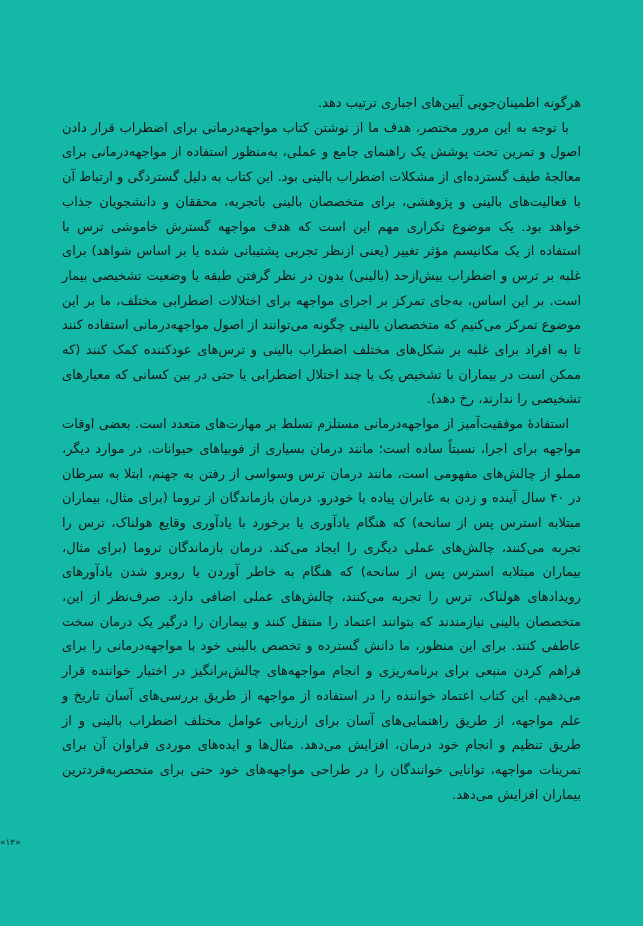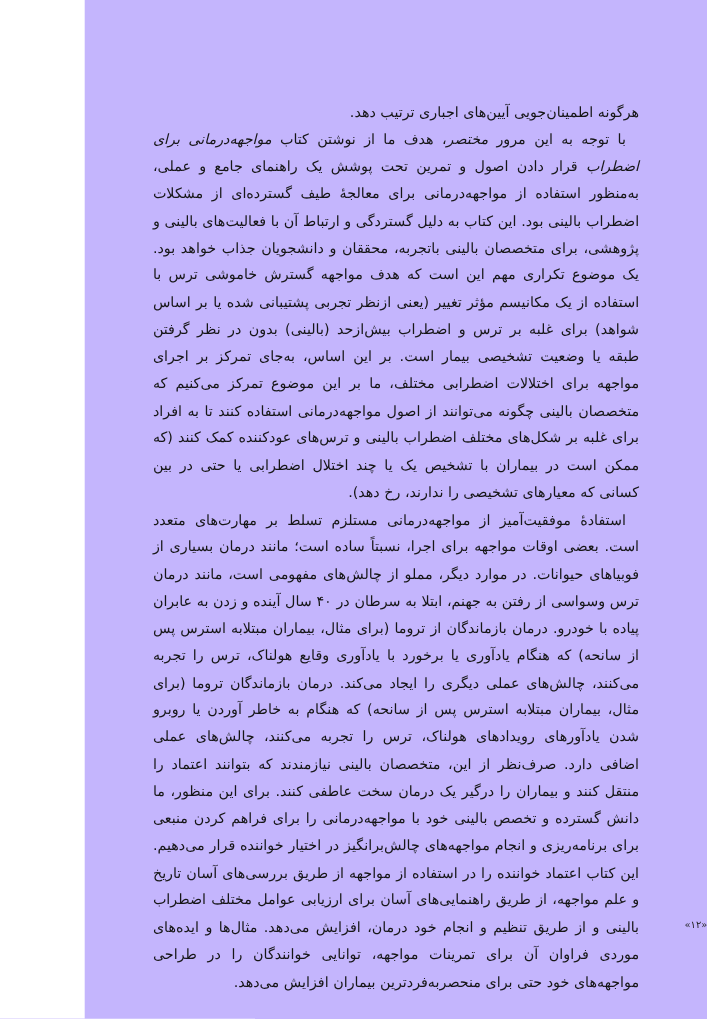--- a/index.html
+++ b/index.html
@@ -7,23 +7,23 @@
     padding: 0;
   }
   body {
     width: 643px;
     height: 926px;
     background: #ffffff;
     overflow: hidden;
   }
   .page {
     position: relative;
-    width: 566px;
+    width: 643px;
     height: 926px;
-    background: #c4b5fd;
+    background: #14b8a6;
   }
   .text-block {
     position: absolute;
     top: 91px;
     right: 62px;
     left: 62px;
     direction: rtl;
     unicode-bidi: embed;
     text-align: justify;
     font-family: "DejaVu Sans", sans-serif;
@@ -33,28 +33,27 @@
     letter-spacing: 0;
   }
   .text-block p {
     margin: 0;
     padding: 0;
   }
   .text-block p.indent {
     text-indent: 12px;
   }
   .text-block span.italic {
-    font-style: italic;
   }
   .page-number {
     position: absolute;
     top: 837px;
     left: 0;
     right: 0;
-    text-align: right;
+    text-align: left;
     direction: rtl;
     font-family: "DejaVu Sans", sans-serif;
     font-size: 9px;
     color: #222222;
   }
 </style>
 </head>
 <body>
 
 <div class="page">

